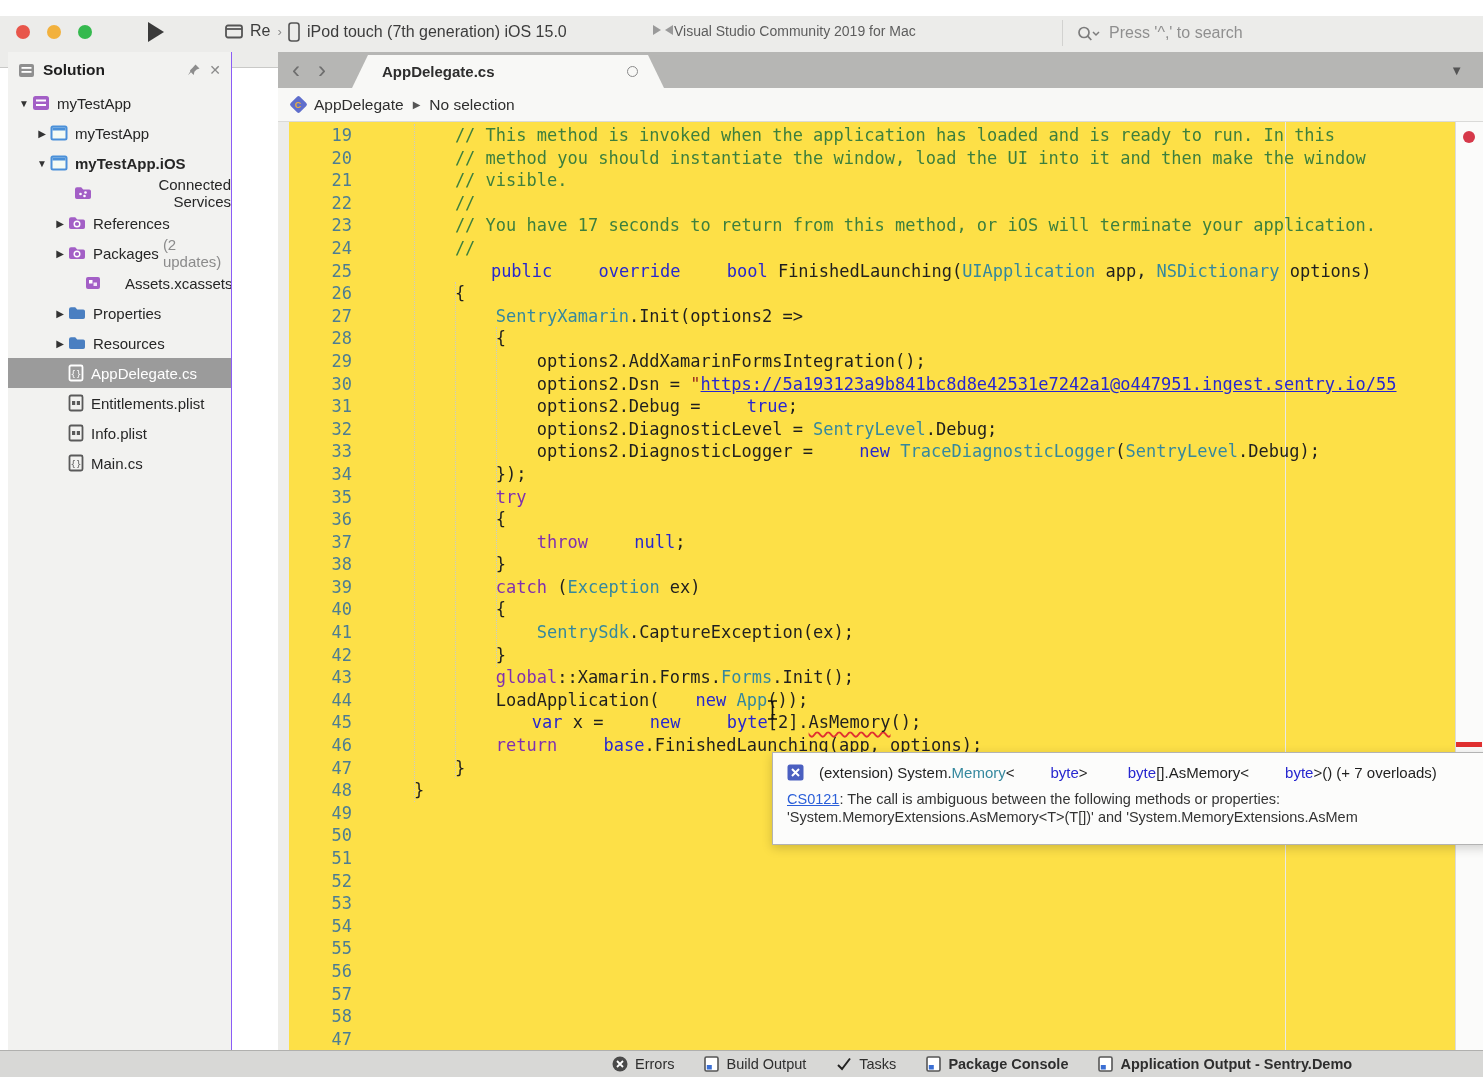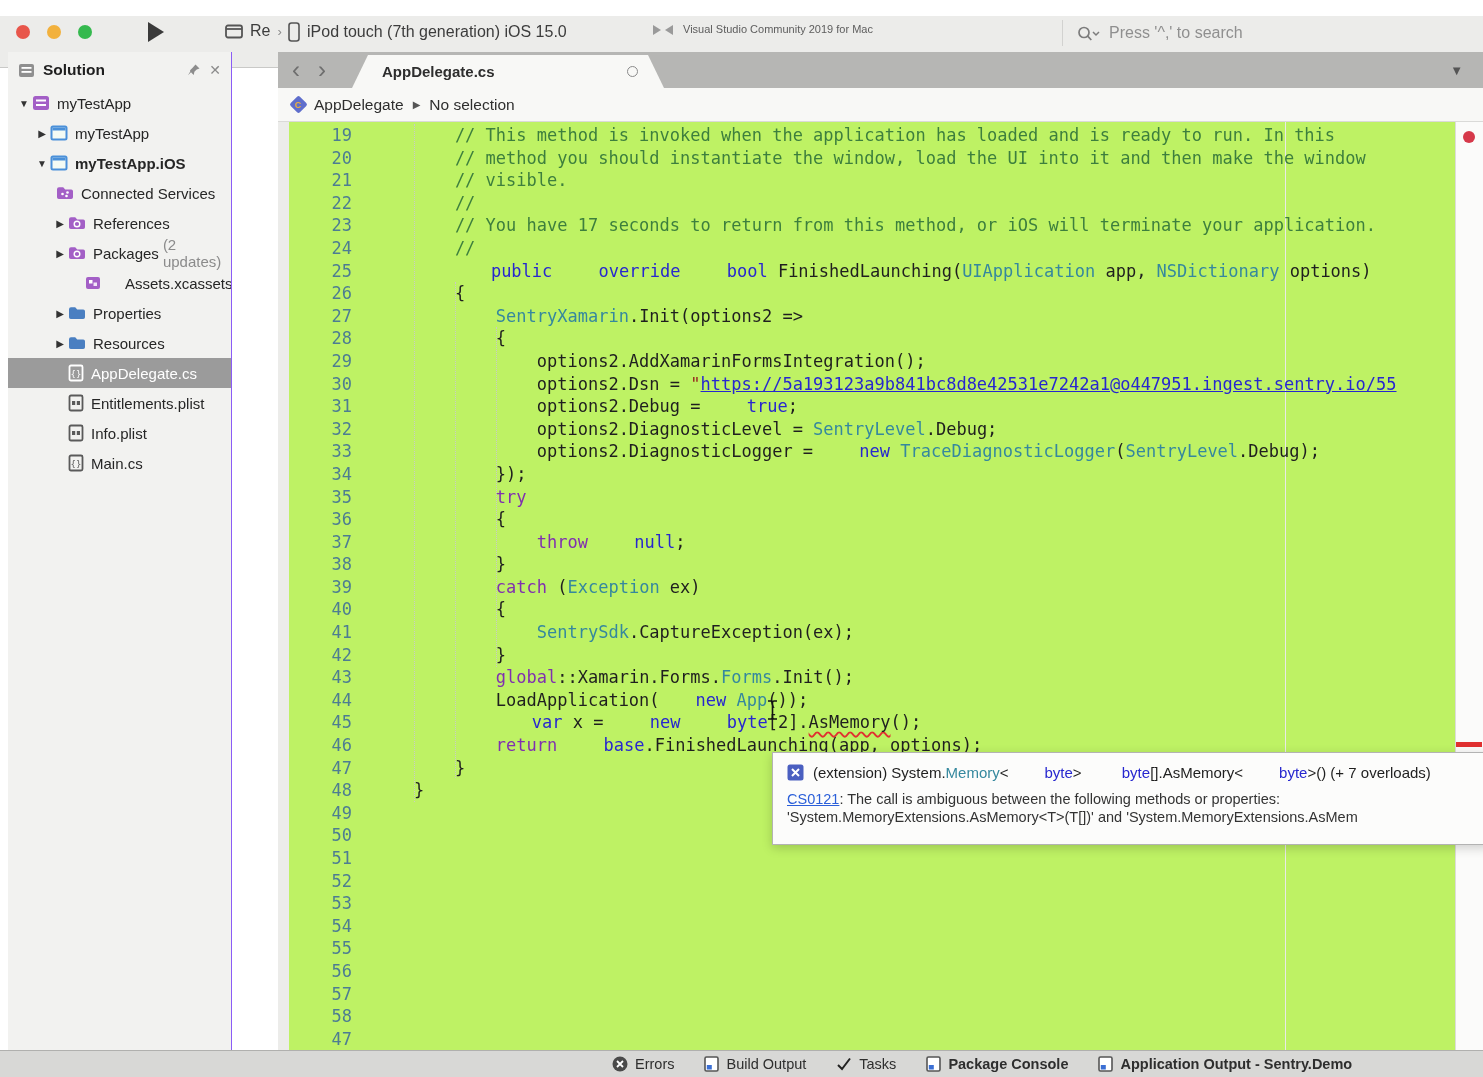--- a/index.html
+++ b/index.html
@@ -11,21 +11,21 @@
   .toolbar{position:absolute;left:0;top:16px;width:100%;height:52px;background:#ececea;
            border-bottom:1px solid #c9c9c7;box-sizing:border-box;}
   .tl-wrap{position:absolute;left:16px;top:9px;display:flex;gap:17px;}
   .tl{width:14px;height:14px;border-radius:50%;}
   .tl.red{background:#e8564b;} .tl.yellow{background:#f2b13d;} .tl.green{background:#35b94e;}
   .play{position:absolute;left:148px;top:6px;width:0;height:0;
         border-left:16px solid #3a3a3a;border-top:10px solid transparent;border-bottom:10px solid transparent;}
   .chip{position:absolute;top:6px;display:flex;align-items:center;gap:7px;color:#3c3c3c;font-size:16px;}
   .chip .sub{color:#8d8d8d;font-size:13px;}
   .cfg{left:225px;} .dev{left:288px;}
-  .apptitle{position:absolute;left:652px;top:7px;display:flex;gap:9px;color:#5d5d5d;font-size:11px;}
+  .apptitle{position:absolute;left:652px;top:7px;display:flex;color:#5d5d5d;font-size:14px;}
   .search{position:absolute;right:14px;top:4px;width:392px;height:26px;display:flex;align-items:center;gap:8px;
           border-left:1px solid #d2d2d0;padding-left:14px;color:#8f8f8f;font-size:16px;}
 
   
   .sidebar{position:absolute;left:8px;top:52px;width:224px;bottom:27px;background:#f2f2f0;
            border-right:1px solid #8b5cf6;box-sizing:border-box;overflow:hidden;}
   .sb-head{height:36px;display:flex;align-items:center;padding:0 10px;gap:8px;}
   .sb-title{font-weight:bold;font-size:15.5px;color:#1e1e1e;flex:1;}
   .sb-btn{color:#8a8a8a;font-size:14px;cursor:default;}
   .tree-row{height:30px;display:flex;align-items:center;font-size:15px;color:#262626;position:relative;}
@@ -49,21 +49,21 @@
   
   .breadcrumb{position:absolute;left:278px;top:88px;right:0;height:34px;background:#f8f8f6;
               border-bottom:1px solid #dadad8;box-sizing:border-box;display:flex;align-items:center;
               padding-left:14px;font-size:15.5px;color:#2e2e2e;gap:9px;}
   .bc-sep{font-size:10px;color:#555;}
   .class-diamond{width:13px;height:13px;background:#5f6ecc;transform:rotate(45deg);border-radius:2px;
                  display:flex;align-items:center;justify-content:center;}
   .class-diamond span{transform:rotate(-45deg);color:#f2b23a;font-size:9px;font-weight:bold;font-family:"Liberation Sans",sans-serif;}
 
   
-  .editor{position:absolute;left:278px;top:122px;right:0;bottom:27px;background:#bef264;overflow:hidden;}
+  .editor{position:absolute;left:278px;top:122px;right:0;bottom:27px;background:#fde047;overflow:hidden;}
   .gutterstrip{position:absolute;left:0;top:0;bottom:0;width:11px;background:#ececea;}
   .code-area{position:absolute;left:0;top:2px;right:29px;font-family:"DejaVu Sans Mono",monospace;
              font-size:17px;line-height:22.6px;}
   .cl{display:flex;height:22.6px;}
   .ln{width:86px;flex:none;text-align:right;padding-right:12px;box-sizing:border-box;color:#4d7d92;}
   .lc{white-space:pre;padding-left:9px;color:#1f1f1f;}
   .tk-com{color:#3d7f3d;} .tk-kw{color:#2727cf;margin-left:36px;} .tk-ctl{color:#8030b0;}
   .tk-ty{color:#35889e;} .tk-pl{color:#1f1f1f;} .tk-str{color:#96281e;}
   .tk-lnk{color:#2727cf;text-decoration:underline;}
   .tk-err{color:#1f1f1f;text-decoration:underline wavy #e03030 1.5px;text-decoration-skip-ink:none;text-underline-offset:3px;}
@@ -71,21 +71,21 @@
   .colruler{position:absolute;left:1007px;top:0;bottom:0;width:0;border-left:1px solid #e9e9e7;}
   .vscroll{position:absolute;right:0;top:0;bottom:0;width:28px;background:#fbfbfa;border-left:1px solid #dcdcda;box-sizing:border-box;}
   .err-dot{position:absolute;right:8px;top:9px;width:12px;height:12px;border-radius:50%;background:#d6394a;}
   .err-dash{position:absolute;right:1px;width:26px;height:5px;background:#e03030;top:620px;}
   .mouse-cursor{position:absolute;left:488px;top:578px;}
 
   
   .tooltip{position:absolute;left:772px;top:752px;width:718px;height:93px;background:#fcfcfb;
            border:1px solid #b3b3b3;box-sizing:border-box;box-shadow:0 3px 10px rgba(0,0,0,.18);
            padding:11px 14px;overflow:hidden;}
-  .tt-sig{display:flex;align-items:center;gap:9px;font-size:15px;color:#1f1f1f;white-space:nowrap;}
+  .tt-sig{display:flex;align-items:center;gap:15px;font-size:15px;color:#1f1f1f;white-space:nowrap;}
   .tt-msg{margin-top:9px;font-size:14.5px;color:#333;line-height:18px;white-space:nowrap;}
   .tt-link{color:#2b5fd9;text-decoration:underline;}
 
   
   .statusbar{position:absolute;left:0;bottom:0;width:100%;height:27px;background:#d8d8d6;
              border-top:1px solid #b0b0ae;box-sizing:border-box;display:flex;align-items:center;}
   .sb-items{display:flex;align-items:center;gap:30px;margin-left:612px;}
   .sb-item{display:flex;align-items:center;gap:7px;font-size:14.5px;color:#2e2e2e;white-space:nowrap;}
   .sb-item.bold{font-weight:bold;}
 </style>
@@ -184,21 +184,21 @@
       <div class="tree-row bold" style="padding-left: 26px;">
         <span class="disc">▼</span>
         <span class="ticon">
           <svg width="18" height="16" viewBox="0 0 18 16">
             <rect x="1.5" y="1.5" width="15" height="13" rx="1.5" fill="#f4fbf4" stroke="#4a90d9" stroke-width="2"></rect>
             <rect x="2.5" y="2.5" width="13" height="3" fill="#4a90d9"></rect>
           </svg>
         </span>
         <span>myTestApp.iOS</span>
       </div>
-      <div class="tree-row" style="padding-left: 32px;">
+      <div class="tree-row" style="padding-left: 50px; text-align: right;">
         <span class="disc"></span>
         <span class="ticon">
           <svg width="18" height="16" viewBox="0 0 18 16">
             <path d="M1 4.2 q0-2 2-2 h4.2 l2 2.2 h6 q1.8 0 1.8 1.8 v6 q0 1.8-1.8 1.8 H2.8 Q1 14 1 12.2 z" fill="#a35fc6"></path>
             <circle cx="6.5" cy="9" r="1.3" fill="#fff"></circle>
             <circle cx="11.5" cy="7.5" r="1.3" fill="#fff"></circle>
             <circle cx="10.5" cy="11" r="1.3" fill="#fff"></circle>
           </svg>
         </span>
         <span>Connected Services</span>

